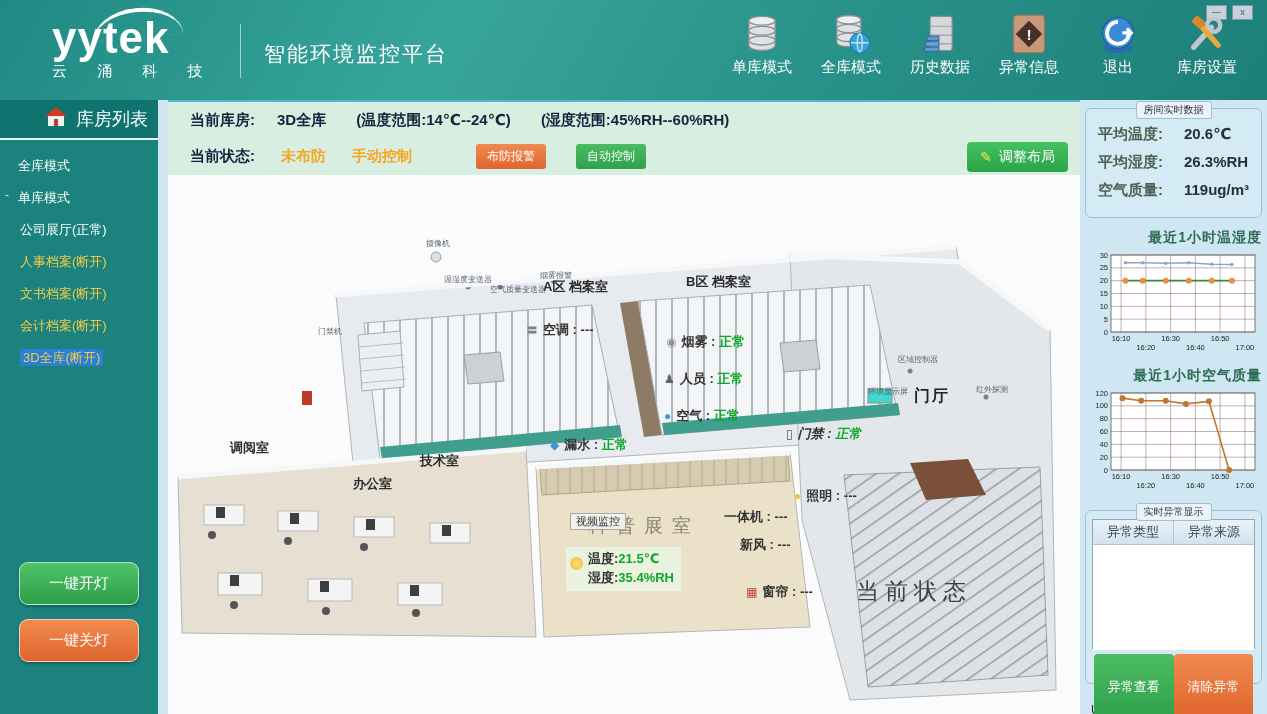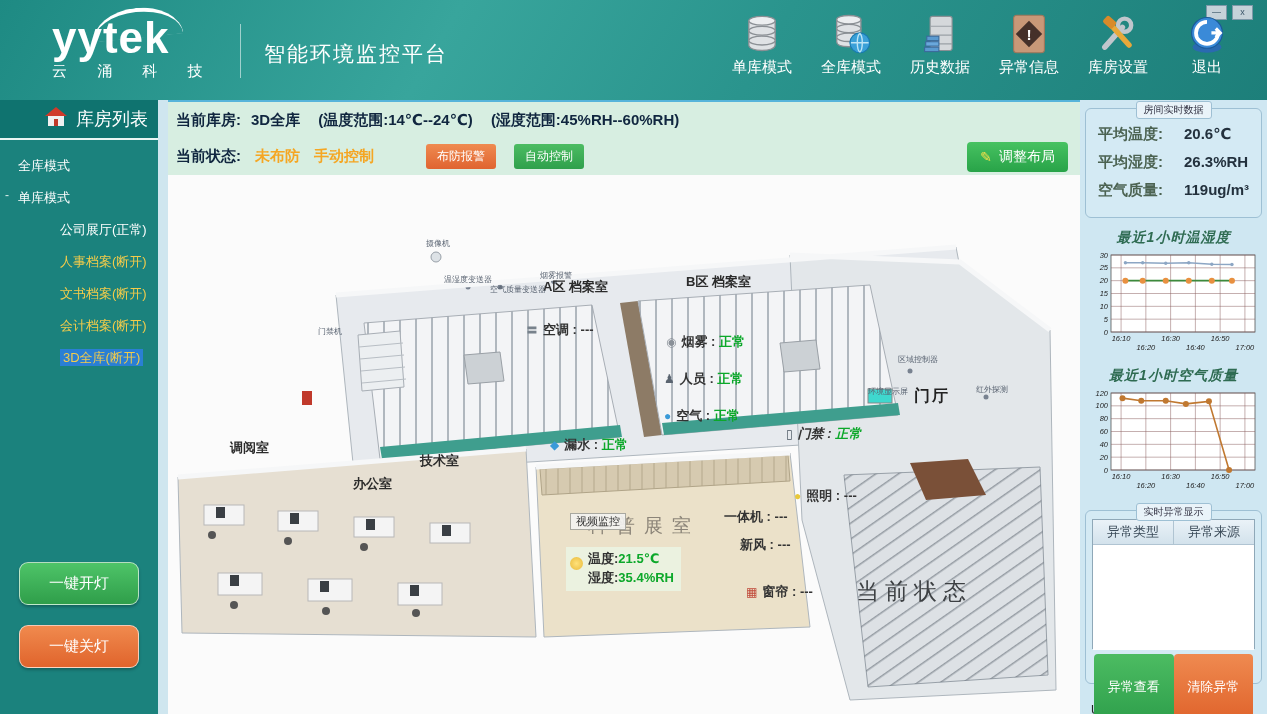--- a/index.html
+++ b/index.html
@@ -20,34 +20,34 @@
   .tb-item svg{display:block;margin:0 auto 2px;}
   .win-btns{position:absolute;top:5px;right:14px;display:flex;gap:5px;}
   .win-btn{width:19px;height:13px;background:#c5d2d9;border:1px solid #7d98a8;
     font-size:9px;line-height:12px;text-align:center;color:#3a5568;cursor:pointer;}
   
   .sidebar{position:absolute;left:0;top:100px;width:158px;height:614px;background:#1b827d;}
   .sidebar-header{height:38px;background:#0f736f;display:flex;align-items:center;gap:8px;
     padding-left:44px;color:#fff;font-size:18px;border-bottom:2px solid #e9f5f3;}
   .tree{padding-top:10px;font-size:13px;}
   .tree-item{padding:7px 0 7px 18px;color:#fff;position:relative;cursor:pointer;white-space:nowrap;}
-  .tree-item.lvl1{padding-left:60px;}
+  .tree-item.lvl1{padding-left:20px;}
   .tree-item.disconnected{color:#f3cc4a;}
   .tree-item .expander{position:absolute;left:5px;top:6px;color:#d8ecea;font-size:12px;}
   .tree-item.selected .sel-box{background:#2a7fd4;padding:1px 3px;}
-  .sidebar-buttons{position:absolute;top:462px;left:0;width:158px;display:grid;gap:20px;justify-items:center;}
+  .sidebar-buttons{position:absolute;top:462px;left:0;width:158px;display:grid;gap:14px;justify-items:center;}
   .side-btn{width:118px;padding:11px 0;border-radius:9px;color:#fff;font-size:15px;text-align:center;
     border:1px solid rgba(255,255,255,.65);cursor:pointer;box-shadow:0 2px 3px rgba(0,0,0,.25);}
   .btn-on{background:linear-gradient(#4ec468,#2f9e4a);}
   .btn-off{background:linear-gradient(#f08a4e,#e0642c);}
   .splitter{position:absolute;left:158px;top:100px;width:10px;height:614px;background:#cfe6ef;}
   
   .main{position:absolute;left:168px;top:100px;width:912px;height:614px;}
   .statusbar{height:75px;background:#d7eee1;border-top:2px solid #56b4da;position:relative;box-sizing:border-box;}
-  .sb-line{height:36px;display:flex;align-items:center;gap:4px;padding-left:8px;
+  .sb-line{height:36px;display:flex;align-items:center;gap:16px;padding-left:22px;
     font-size:15px;color:#10263f;font-weight:bold;white-space:nowrap;}
   .sb-orange{color:#f5a623;margin-left:10px;}
   .mini-btn{font-size:12px;color:#fff;padding:4px 11px;border-radius:3px;font-weight:normal;cursor:pointer;border:none;}
   .arm-btn{background:linear-gradient(#ef8a50,#e06430);margin-left:48px;}
   .auto-btn{background:linear-gradient(#4cbc62,#2fa04c);margin-left:14px;}
   .layout-btn{position:absolute;right:12px;top:40px;background:linear-gradient(#47c261,#28a348);
     color:#fff;font-size:14px;padding:6px 13px;border-radius:4px;display:flex;gap:7px;align-items:center;cursor:pointer;}
   .layout-btn .pencil{color:#f5e04a;font-size:14px;}
   
   .scene{position:absolute;top:75px;left:0;width:912px;height:539px;background:#fbfbfb;overflow:hidden;}
@@ -73,21 +73,21 @@
   
   .rpanel{position:absolute;left:1080px;top:100px;width:187px;height:614px;background:#cfe7f2;box-sizing:border-box;padding:8px 5px 0;}
   .gbox{position:relative;border:1px solid #9ec0d4;border-radius:6px;background:#d4eaf4;}
   .gbox-legend{position:absolute;top:-8px;left:50%;transform:translateX(-50%);
     background:#e9f3f9;border:1px solid #9ec0d4;border-radius:3px;font-size:10px;
     padding:1px 7px;color:#334;white-space:nowrap;}
   .rt-box{height:110px;padding-top:16px;box-sizing:border-box;}
   .rt-row{display:flex;padding:0 12px;margin-bottom:9px;font-size:15px;}
   .rt-label{width:86px;color:#4c6352;font-weight:bold;}
   .rt-value{color:#23313d;font-weight:bold;}
-  .chart-block{margin-top:11px;text-align:center;font-style:italic;}
+  .chart-block{margin-top:11px;text-align:right;}
   .chart-title{font-size:14px;font-weight:bold;color:#2e6b52;letter-spacing:1px;}
   .chart-box{margin:3px auto 0;width:174px;height:106px;}
   .alerts-box{margin-top:16px;height:174px;box-sizing:border-box;padding:8px 6px 0;}
   .alert-table{border:1px solid #8fa8b8;background:#fff;height:130px;box-sizing:border-box;}
   .alert-head{display:flex;height:24px;background:linear-gradient(#eaf2f8,#d3e2ec);
     border-bottom:1px solid #b0c4d2;font-size:13px;color:#3a4a58;}
   .alert-col{flex:1;display:flex;align-items:center;justify-content:center;}
   .alert-col:first-child{border-right:1px solid #b0c4d2;}
   .alert-body{height:105px;background:#fff;}
   .alert-btns{display:flex;justify-content:space-between;padding:5px 2px 0;}
@@ -151,35 +151,35 @@
     <div class="tb-item">
       <span><svg width="44" height="44" viewBox="0 0 40 40">
             <rect x="6" y="3" width="28" height="34" rx="3" fill="#c89878" stroke="#a0765a"></rect>
             <path d="M20 8L32 20L20 32L8 20Z" fill="#45302a"></path>
             <text x="20" y="25.5" font-size="14" font-weight="bold" fill="#fff" text-anchor="middle">!</text>
           </svg></span>
       <div>异常信息</div>
     </div>
     <div class="tb-item">
       <span><svg width="44" height="44" viewBox="0 0 40 40">
+            <ellipse cx="20" cy="32" rx="13" ry="5" fill="#2a6ab0"></ellipse>
+            <circle cx="20" cy="19" r="14" fill="#3a8ad8" stroke="#1a5a9a"></circle>
+            <path d="M20 9a10 10 0 1 0 10 10" fill="none" stroke="#fff" stroke-width="3.4"></path>
+            <path d="M24 19h8M28 15l4 4-4 4" stroke="#fff" stroke-width="3" fill="none"></path>
+          </svg></span>
+      <div>退出</div>
+    </div>
+    <div class="tb-item">
+      <span><svg width="44" height="44" viewBox="0 0 40 40">
             <path d="M8 32L24 14" stroke="#c0c6cc" stroke-width="5" stroke-linecap="round"></path>
             <circle cx="26" cy="12" r="6" fill="none" stroke="#c0c6cc" stroke-width="4"></circle>
             <path d="M12 10l18 20" stroke="#e8a83a" stroke-width="5" stroke-linecap="round"></path>
             <rect x="7" y="5" width="11" height="8" rx="2" fill="#d88a2a" transform="rotate(42 12 9)"></rect>
           </svg></span>
       <div>库房设置</div>
-    </div>
-    <div class="tb-item">
-      <span><svg width="44" height="44" viewBox="0 0 40 40">
-            <ellipse cx="20" cy="32" rx="13" ry="5" fill="#2a6ab0"></ellipse>
-            <circle cx="20" cy="19" r="14" fill="#3a8ad8" stroke="#1a5a9a"></circle>
-            <path d="M20 9a10 10 0 1 0 10 10" fill="none" stroke="#fff" stroke-width="3.4"></path>
-            <path d="M24 19h8M28 15l4 4-4 4" stroke="#fff" stroke-width="3" fill="none"></path>
-          </svg></span>
-      <div>退出</div>
     </div>
   </div>
 </div>
 
 <div class="sidebar">
   <div class="sidebar-header">
     <span><svg width="24" height="21" viewBox="0 0 24 21">
           <path d="M12 1L23 10H1Z" fill="#d03a2a"></path>
           <rect x="4" y="10" width="16" height="10" fill="#f0f0f0"></rect>
           <rect x="10" y="13" width="4" height="7" fill="#c03a2a"></rect>

